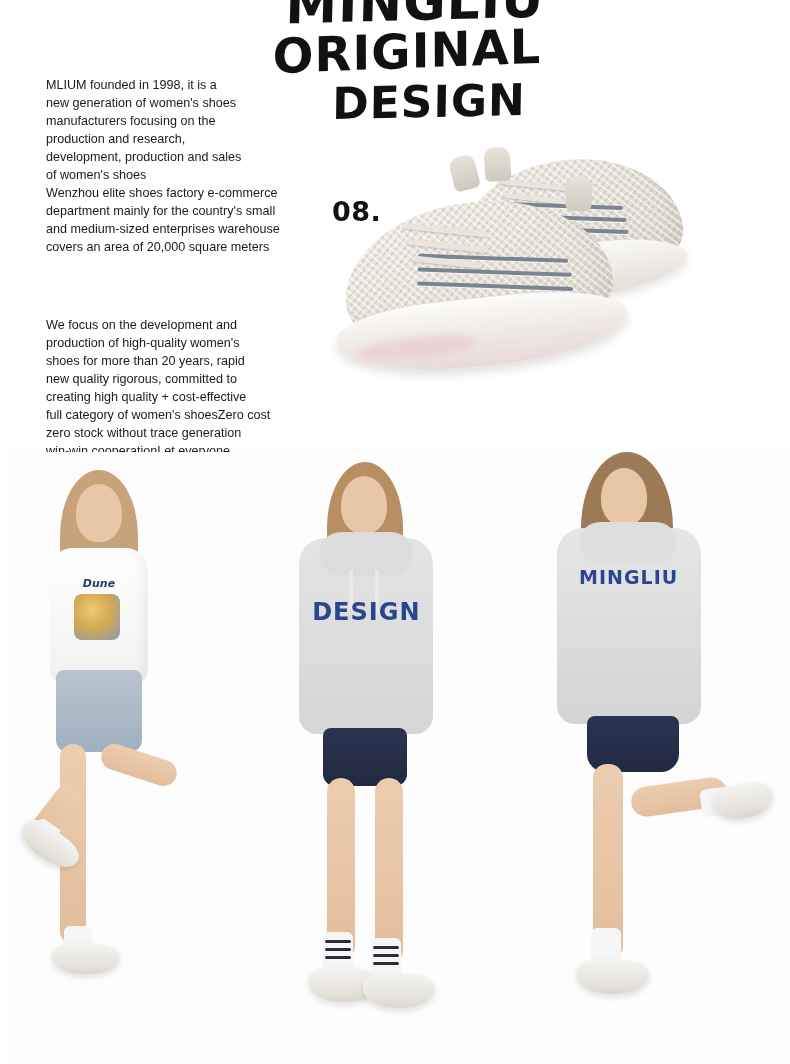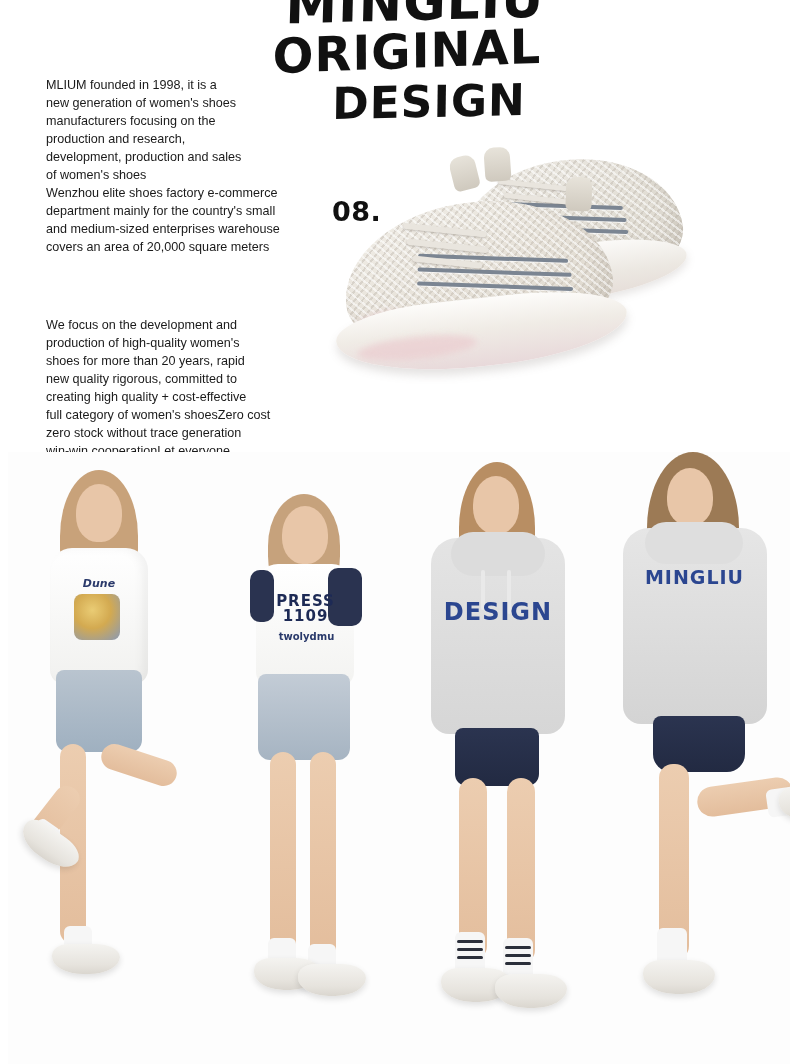--- a/index.html
+++ b/index.html
@@ -290,38 +290,20 @@
     <div class="shorts" style="left:48px; top:218px; width:86px; height:82px; background:linear-gradient(180deg,#b9c4cf,#9fb0c0);"></div>
     <div class="leg" style="left:52px; top:292px; width:26px; height:200px;"></div>
     <div class="leg" style="left:92px; top:300px; width:78px; height:26px; transform:rotate(18deg); border-radius:14px;"></div>
     <div class="leg" style="left:34px; top:330px; width:26px; height:64px; transform:rotate(38deg);"></div>
     <div class="sock" style="left:56px; top:474px; width:28px; height:26px;"></div>
     <div class="sneaker" style="left:44px; top:492px; width:68px; height:30px;"></div>
     <div class="sock" style="left:24px; top:370px; width:26px; height:24px; transform:rotate(35deg);"></div>
     <div class="sneaker" style="left:10px; top:378px; width:64px; height:30px; transform:rotate(35deg);"></div>
   </div>
 
-  <div class="model">
-    <div class="m-bg"></div>
-    <div class="hair" style="left:62px; top:42px; width:72px; height:104px; background:#c6a27c;"></div>
-    <div class="head" style="left:76px; top:54px;"></div>
-    <div class="torso" style="left:50px; top:112px; width:98px; height:122px; background:linear-gradient(180deg,#ffffff,#f3f3f1);"></div>
-    <div style="position:absolute; left:122px; top:116px; width:34px; height:58px; background:#2a3350; border-radius:10px;"></div>
-    <div style="position:absolute; left:44px; top:118px; width:24px; height:52px; background:#2a3350; border-radius:10px;"></div>
-    <div class="tee-graphic" style="left:62px; top:142px; width:76px; font-size:15px; color:#1d2a55; white-space:pre-line; letter-spacing:1px;">PRESS
-1109</div>
-    <div class="tee-graphic" style="left:62px; top:180px; width:78px; font-size:10px; color:#2a3a6b;">twolydmu</div>
-    <div class="shorts" style="left:52px; top:222px; width:92px; height:86px; background:linear-gradient(180deg,#c3ccd6,#a6b4c2);"></div>
-    <div class="leg" style="left:64px; top:300px; width:26px; height:204px;"></div>
-    <div class="leg" style="left:104px; top:300px; width:26px; height:210px;"></div>
-    <div class="sock" style="left:62px; top:486px; width:28px; height:28px;"></div>
-    <div class="sock" style="left:102px; top:492px; width:28px; height:26px;"></div>
-    <div class="sneaker" style="left:48px; top:506px; width:66px; height:32px;"></div>
-    <div class="sneaker" style="left:92px; top:512px; width:68px; height:32px;"></div>
-  </div>
 
   <div class="model">
     <div class="m-bg"></div>
     <div class="hair" style="left:56px; top:10px; width:76px; height:132px; background:#b88e63;"></div>
     <div class="head" style="left:70px; top:24px;"></div>
     <div class="torso" style="left:28px; top:86px; width:134px; height:196px; background:linear-gradient(180deg,#e4e4e4,#d6d6d6); border-radius:26px 26px 18px 18px;"></div>
     <div style="position:absolute; left:48px; top:80px; width:94px; height:44px; background:#dcdcdc; border-radius:24px;"></div>
     <div class="hood-strings" style="left:78px; top:118px; height:40px;"></div>
     <div class="hood-strings" style="left:104px; top:118px; height:44px;"></div>
     <div class="tee-graphic" style="left:38px; top:148px; width:114px; font-size:24px; color:#2b4690; letter-spacing:1px;">DESIGN</div>

